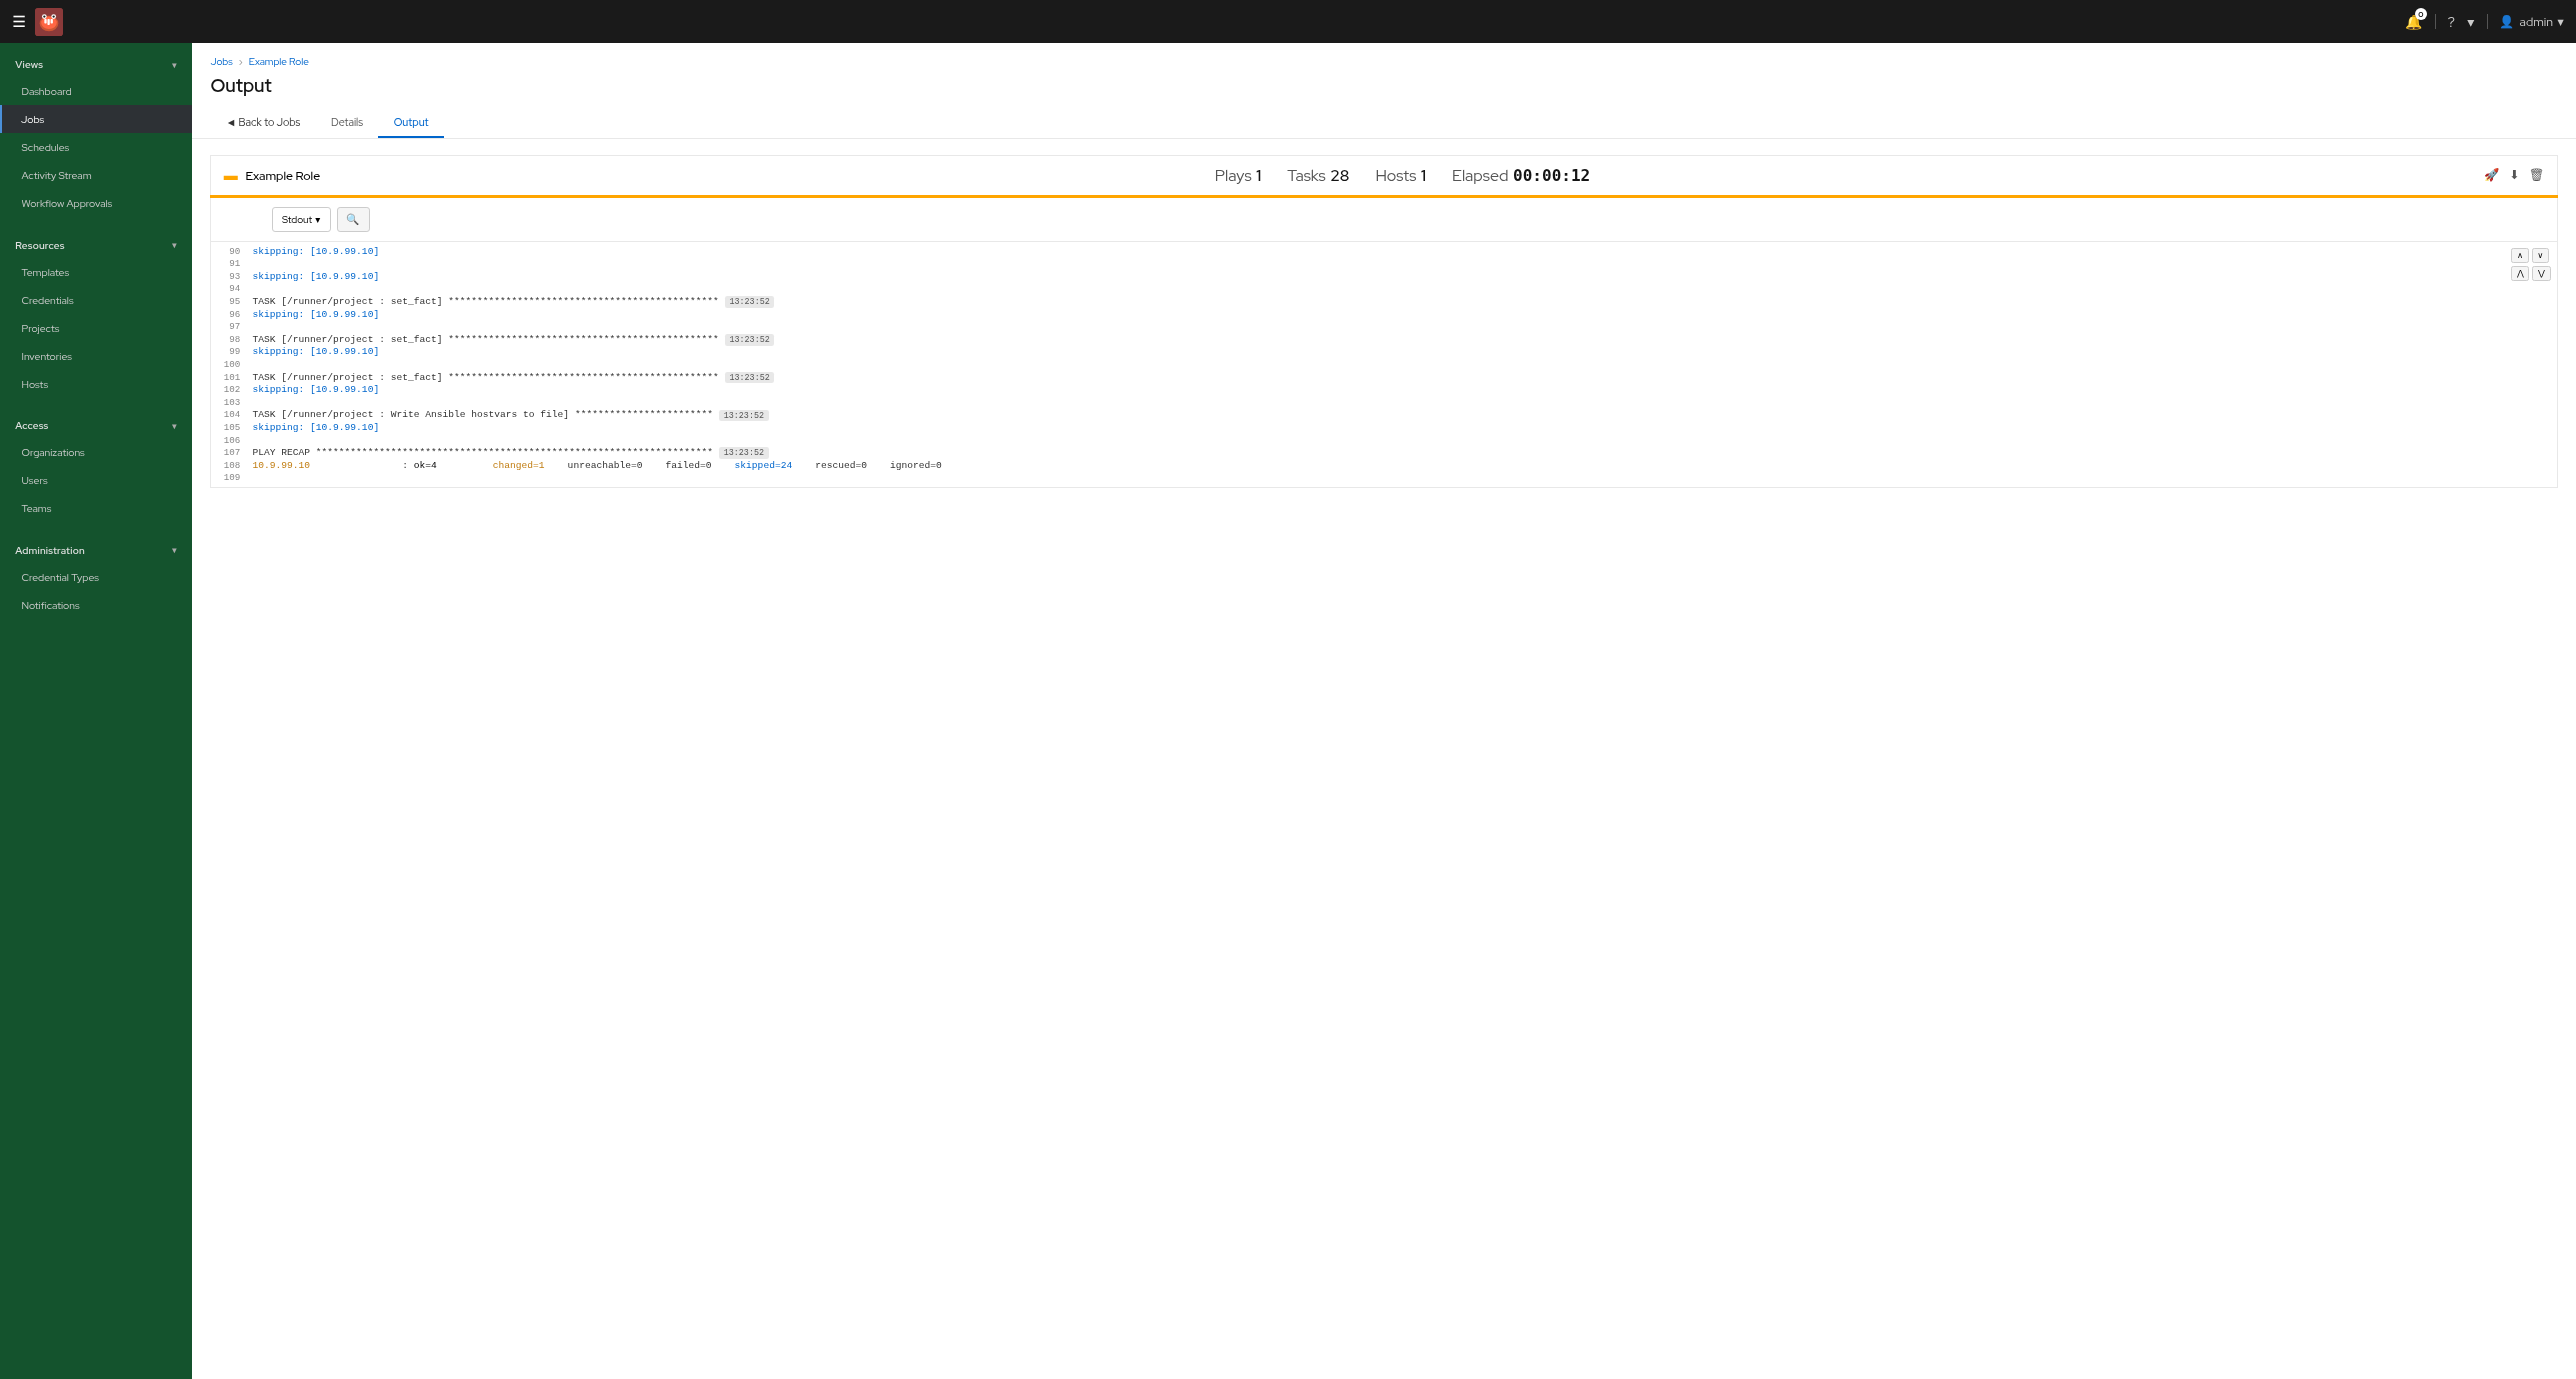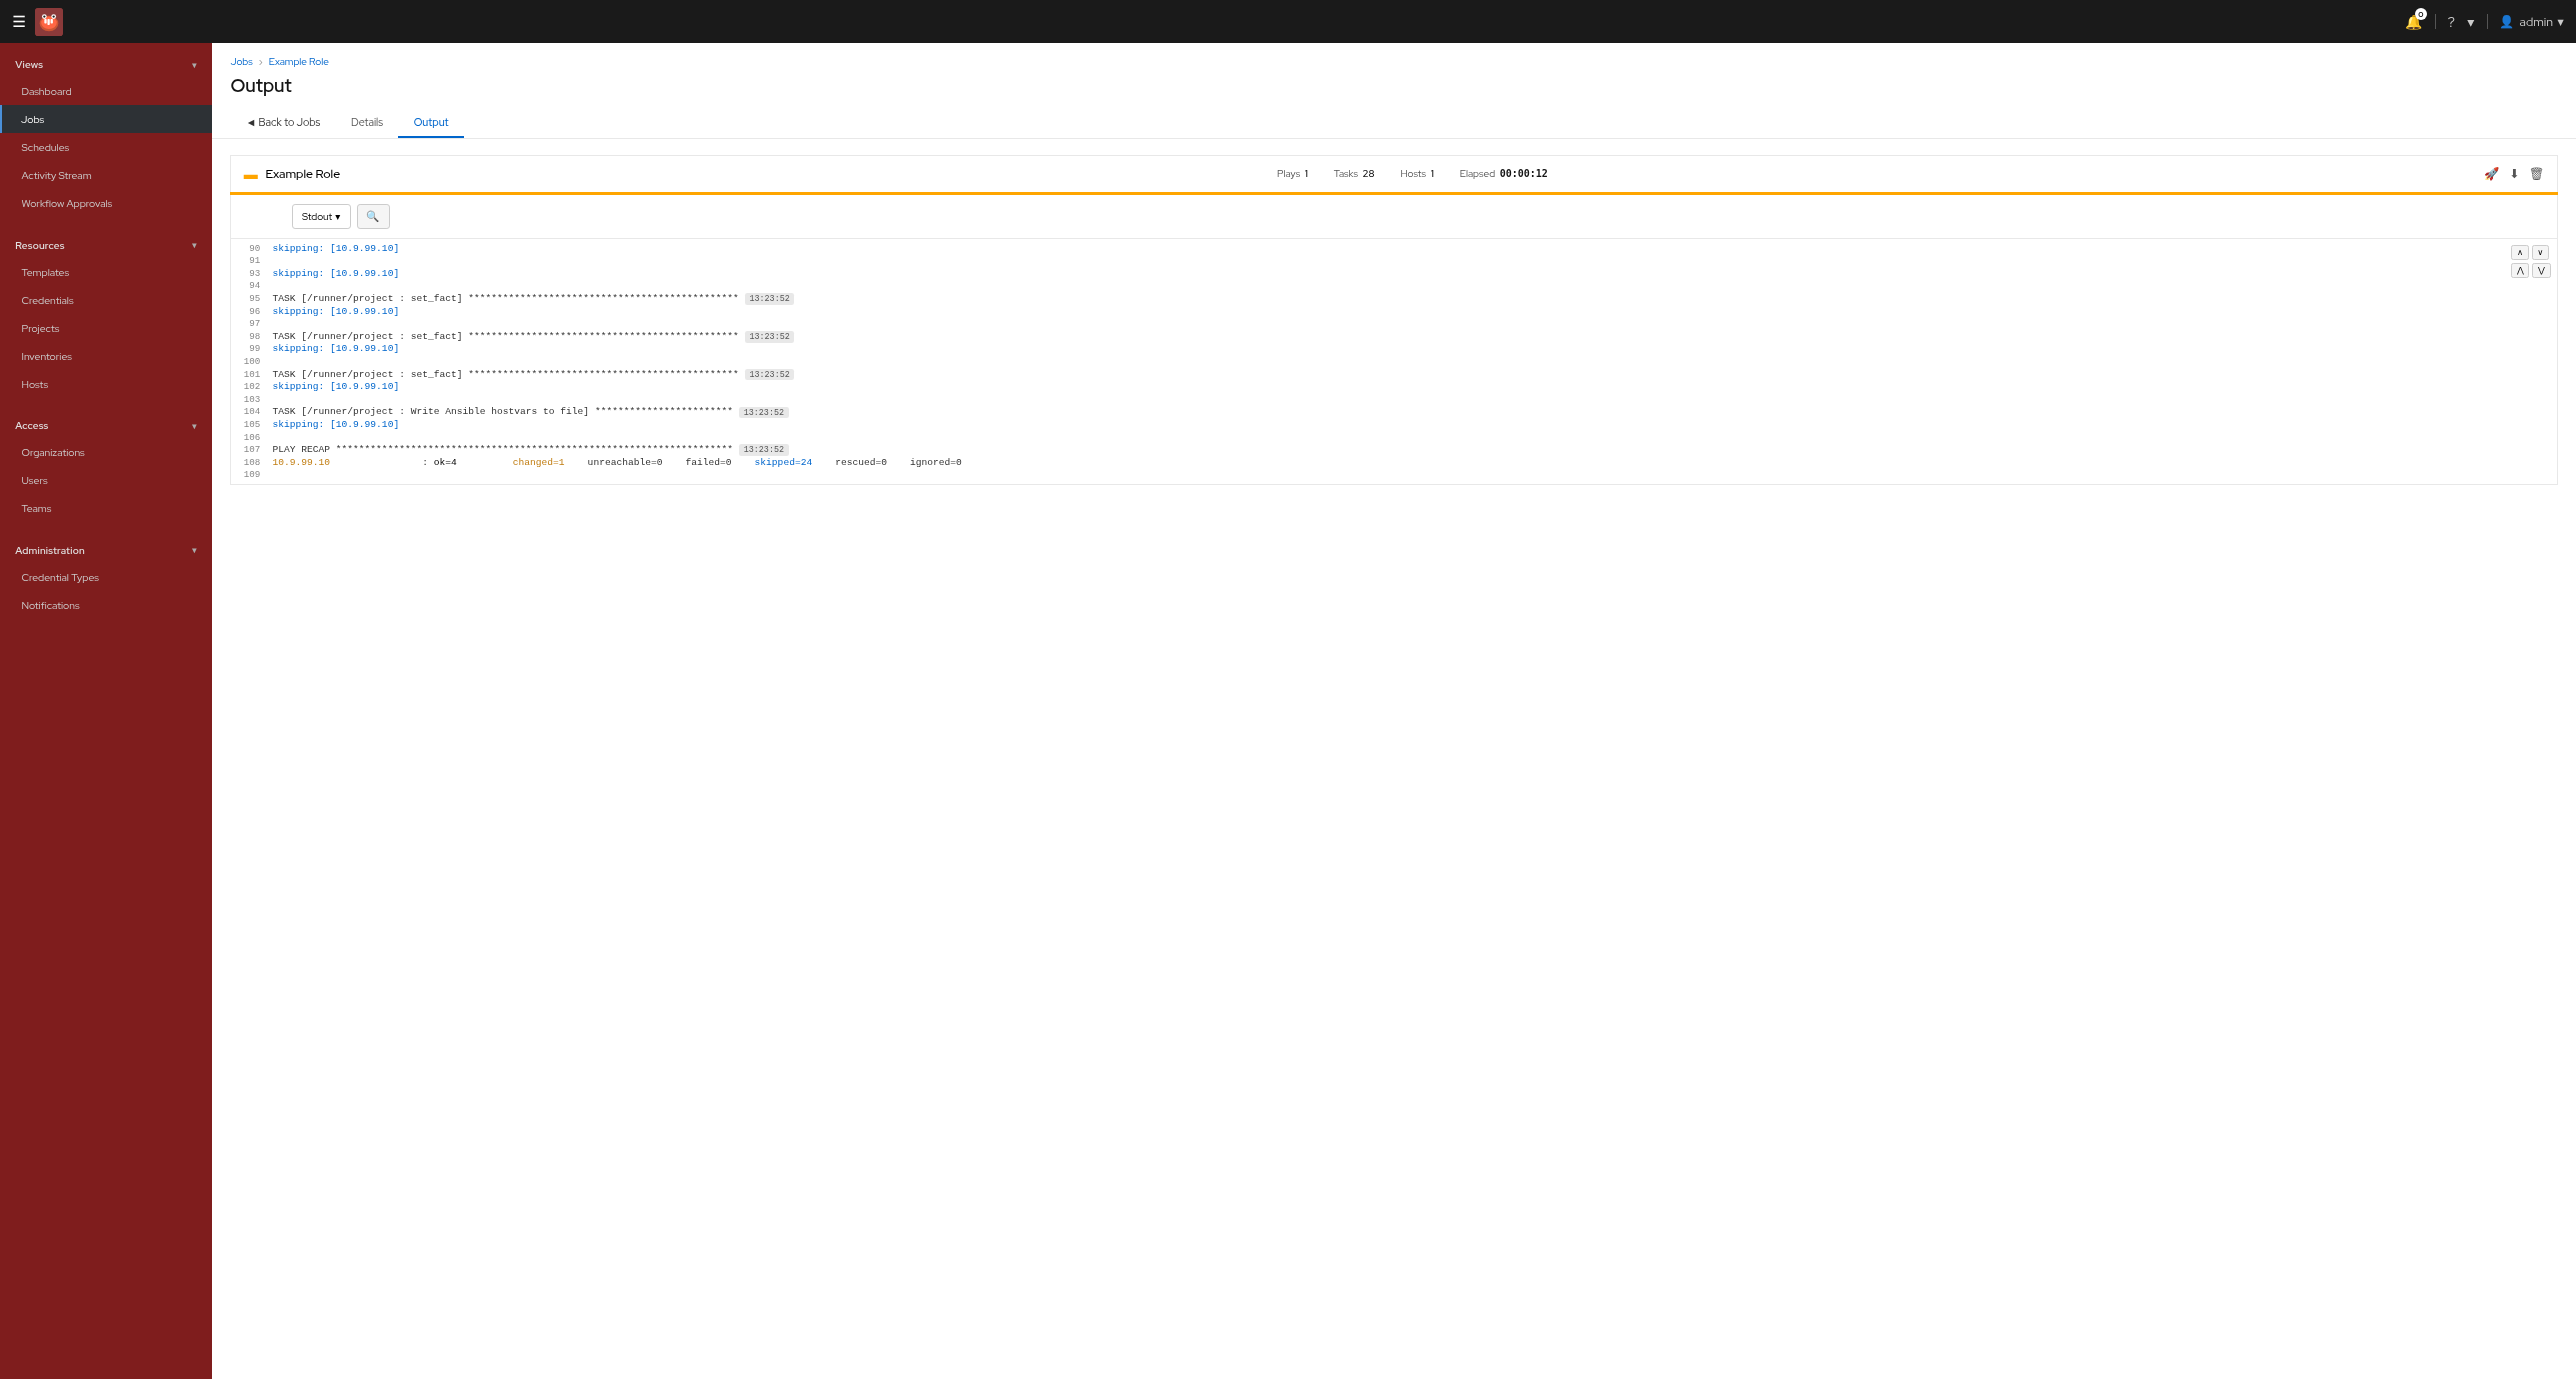--- a/index.html
+++ b/index.html
@@ -40,22 +40,22 @@
       font-weight: bold;
     }
     .user-menu { display: flex; align-items: center; gap: 4.6px; cursor: pointer; color: #ccc; }
     .divider-v { width: 0.8px; height: 15.3px; background: #555; }
 
     
     .main-layout { display: flex; flex: 1; overflow: hidden; }
 
     
     .sidebar {
-      width: 212px;
-      background: #7f1d1d;
+      width: 192px;
+      background: #14532d;
       color: #e0e0e0;
       display: flex;
       flex-direction: column;
       overflow-y: auto;
       flex-shrink: 0;
     }
     .sidebar-section { padding: 6.1px 0; }
     .sidebar-section-header {
       display: flex; align-items: center; justify-content: space-between;
       padding: 9.2px 15.3px 6.1px;
@@ -113,21 +113,21 @@
     .job-output-container { flex: 1; overflow-y: auto; padding: 15.3px 18.4px; }
 
     .job-header-bar {
       display: flex; align-items: center; justify-content: space-between;
       padding: 9.2px 12.3px;
       background: #fff;
       border: 0.8px solid #e8e8e8;
       border-bottom: none;
     }
     .job-title { display: flex; align-items: center; gap: 7.7px; font-size: 12.3px; font-weight: 500; }
-    .job-meta { display: flex; align-items: center; gap: 26px; font-size: 10px; color: #555; }
+    .job-meta { display: flex; align-items: center; gap: 26px; font-size: 16px; color: #555; }
     .job-meta-item { display: flex; align-items: center; gap: 4.6px; }
     .job-meta-value { font-weight: 600; color: #151515; }
     .job-meta-elapsed { font-family: monospace; font-weight: 600; color: #151515; }
     .job-actions { display: flex; align-items: center; gap: 9.2px; }
     .job-action-btn { background: none; border: none; cursor: pointer; color: #555; font-size: 12.3px; }
 
     .progress-bar-container { height: 3.1px; background: #ffa500; }
 
     .output-controls {
       display: flex; align-items: center; gap: 6.1px;

